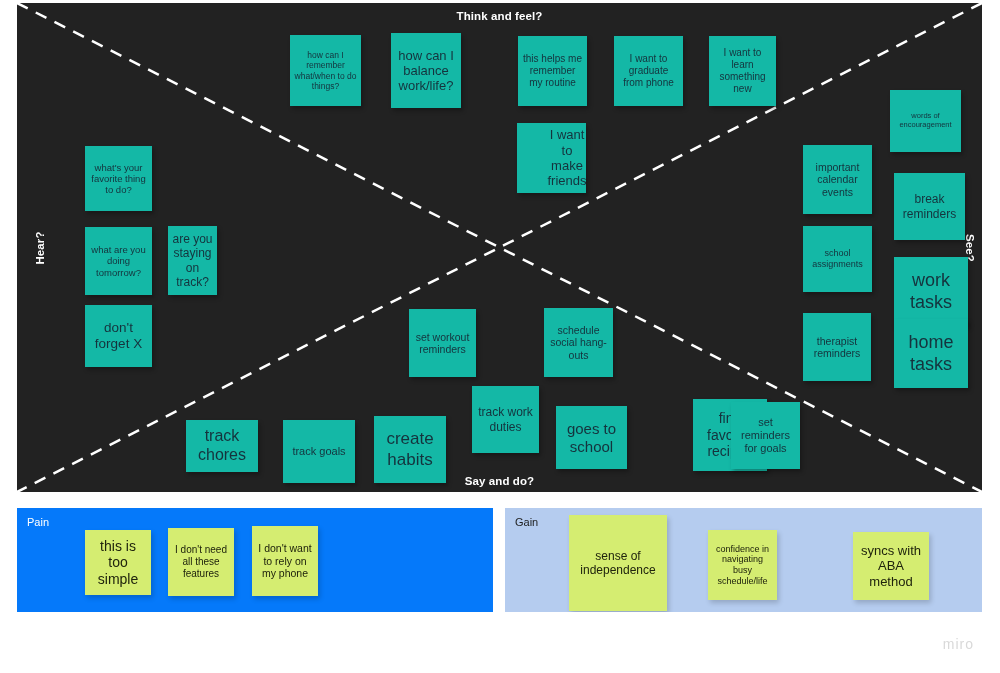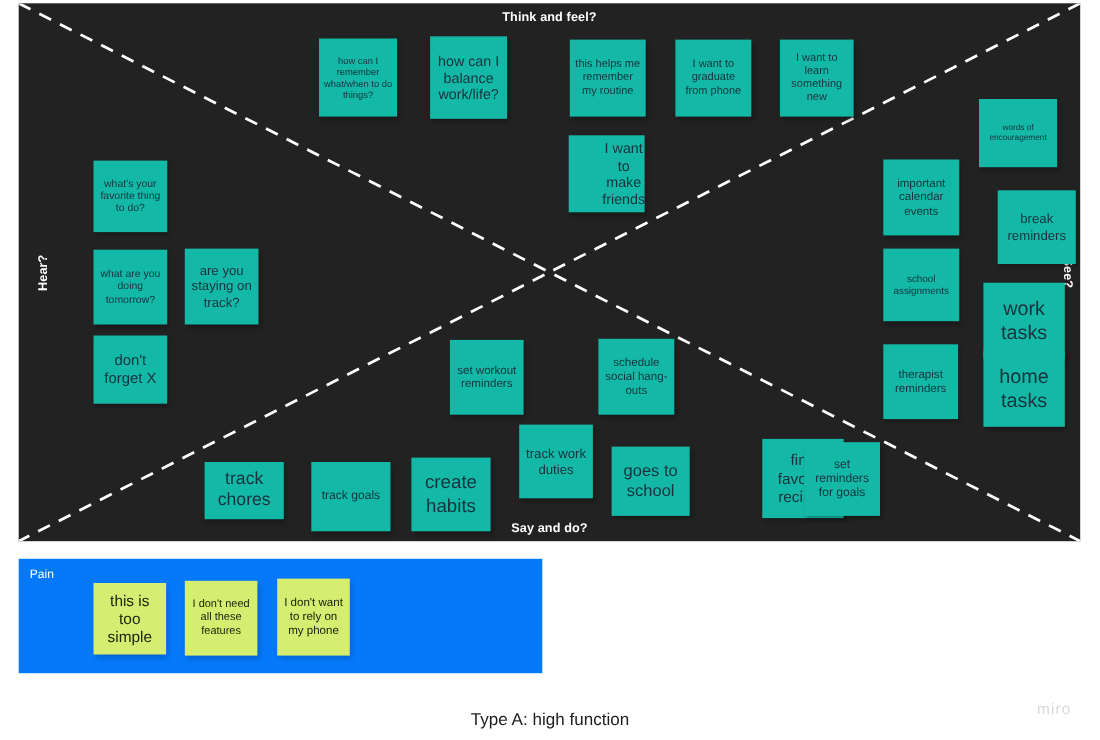--- a/index.html
+++ b/index.html
@@ -106,23 +106,23 @@
     <div id="board-notes">
         <div class="note blue" style="left: 273px; top: 32px; width: 71px; height: 71px; font-size: 8.5px;">how can I remember what/when to do things?</div>
         <div class="note blue" style="left: 374px; top: 30px; width: 70px; height: 75px; font-size: 13px;">how can I balance work/life?</div>
         <div class="note blue" style="left: 501px; top: 33px; width: 69px; height: 70px; font-size: 10px;">this helps me remember my routine</div>
         <div class="note blue" style="left: 597px; top: 33px; width: 69px; height: 70px; font-size: 10px;">I want to graduate from phone</div>
         <div class="note blue" style="left: 692px; top: 33px; width: 67px; height: 70px; font-size: 10px;">I want to learn something new</div>
         <div class="note blue" style="left: 873px; top: 87px; width: 71px; height: 62px; font-size: 7.5px;">words of encouragement</div>
         <div class="note blue" style="left: 500px; top: 120px; width: 69px; height: 70px; font-size: 13px; padding-left: 35px;">I want to make friends</div>
         <div class="note blue" style="left: 68px; top: 143px; width: 67px; height: 65px; font-size: 9.5px;">what's your favorite thing to do?</div>
         <div class="note blue" style="left: 786px; top: 142px; width: 69px; height: 69px; font-size: 10.5px;">important calendar events</div>
-        <div class="note blue" style="left: 877px; top: 170px; width: 71px; height: 67px; font-size: 12px; margin-left: 13px;">break reminders</div>
+        <div class="note blue" style="left: 877px; top: 170px; width: 71px; height: 67px; font-size: 12px;">break reminders</div>
         <div class="note blue" style="left: 68px; top: 224px; width: 67px; height: 68px; font-size: 9.5px;">what are you doing tomorrow?</div>
-        <div class="note blue" style="left: 151px; top: 223px; width: 67px; height: 69px; font-size: 12px; text-align: center;">are you staying on track?</div>
+        <div class="note blue" style="left: 151px; top: 223px; width: 49px; height: 69px; font-size: 12px; text-align: center;">are you staying on track?</div>
         <div class="note blue" style="left: 786px; top: 223px; width: 69px; height: 66px; font-size: 9px;">school assignments</div>
         <div class="note blue" style="left: 877px; top: 254px; width: 74px; height: 69px; font-size: 18px;">work tasks</div>
         <div class="note blue" style="left: 68px; top: 302px; width: 67px; height: 62px; font-size: 13.5px;">don't forget X</div>
         <div class="note blue" style="left: 392px; top: 306px; width: 67px; height: 68px; font-size: 10.5px;">set workout reminders</div>
         <div class="note blue" style="left: 527px; top: 305px; width: 69px; height: 69px; font-size: 10.5px;">schedule social hang-outs</div>
         <div class="note blue" style="left: 786px; top: 310px; width: 68px; height: 68px; font-size: 10.5px;">therapist reminders</div>
         <div class="note blue" style="left: 877px; top: 316px; width: 74px; height: 69px; font-size: 18px;">home tasks</div>
         <div class="note blue" style="left: 455px; top: 383px; width: 67px; height: 67px; font-size: 12px;">track work duties</div>
         <div class="note blue" style="left: 628px; top: 396px; width: 74px; height: 72px; font-size: 14px; margin-left: 48px;">find favorite recipes</div>
         <div class="note blue" style="left: 714px; top: 399px; width: 69px; height: 67px; font-size: 11px;">set reminders for goals</div>
@@ -135,17 +135,24 @@
 
   <div class="panel pain">
     <div class="panel-title">Pain</div>
     <div id="pain-notes">
         <div class="note green" style="left: 68px; top: 22px; width: 66px; height: 65px; font-size: 14px;">this is too simple</div>
         <div class="note green" style="left: 151px; top: 20px; width: 66px; height: 68px; font-size: 10px;">I don't need all these features</div>
         <div class="note green" style="left: 235px; top: 18px; width: 66px; height: 70px; font-size: 10.5px;">I don't want to rely on my phone</div>
       </div>
   </div>
 
+  <div class="panel gain">
+    <div class="panel-title">Gain</div>
+    <div id="gain-notes">
+        <div class="note green" style="left: 64px; top: 7px; width: 98px; height: 96px; font-size: 12px;">sense of independence</div>
+        <div class="note green" style="left: 203px; top: 22px; width: 69px; height: 70px; font-size: 9px;">confidence in navigating busy schedule/life</div>
+        <div class="note green" style="left: 348px; top: 24px; width: 76px; height: 68px; font-size: 13px;">syncs with ABA method</div>
+      </div>
+  </div>
 
-  <div class="caption">Type A: high function</div>
   <div class="watermark">miro</div>
 
 </div>
 
 </body></html>

